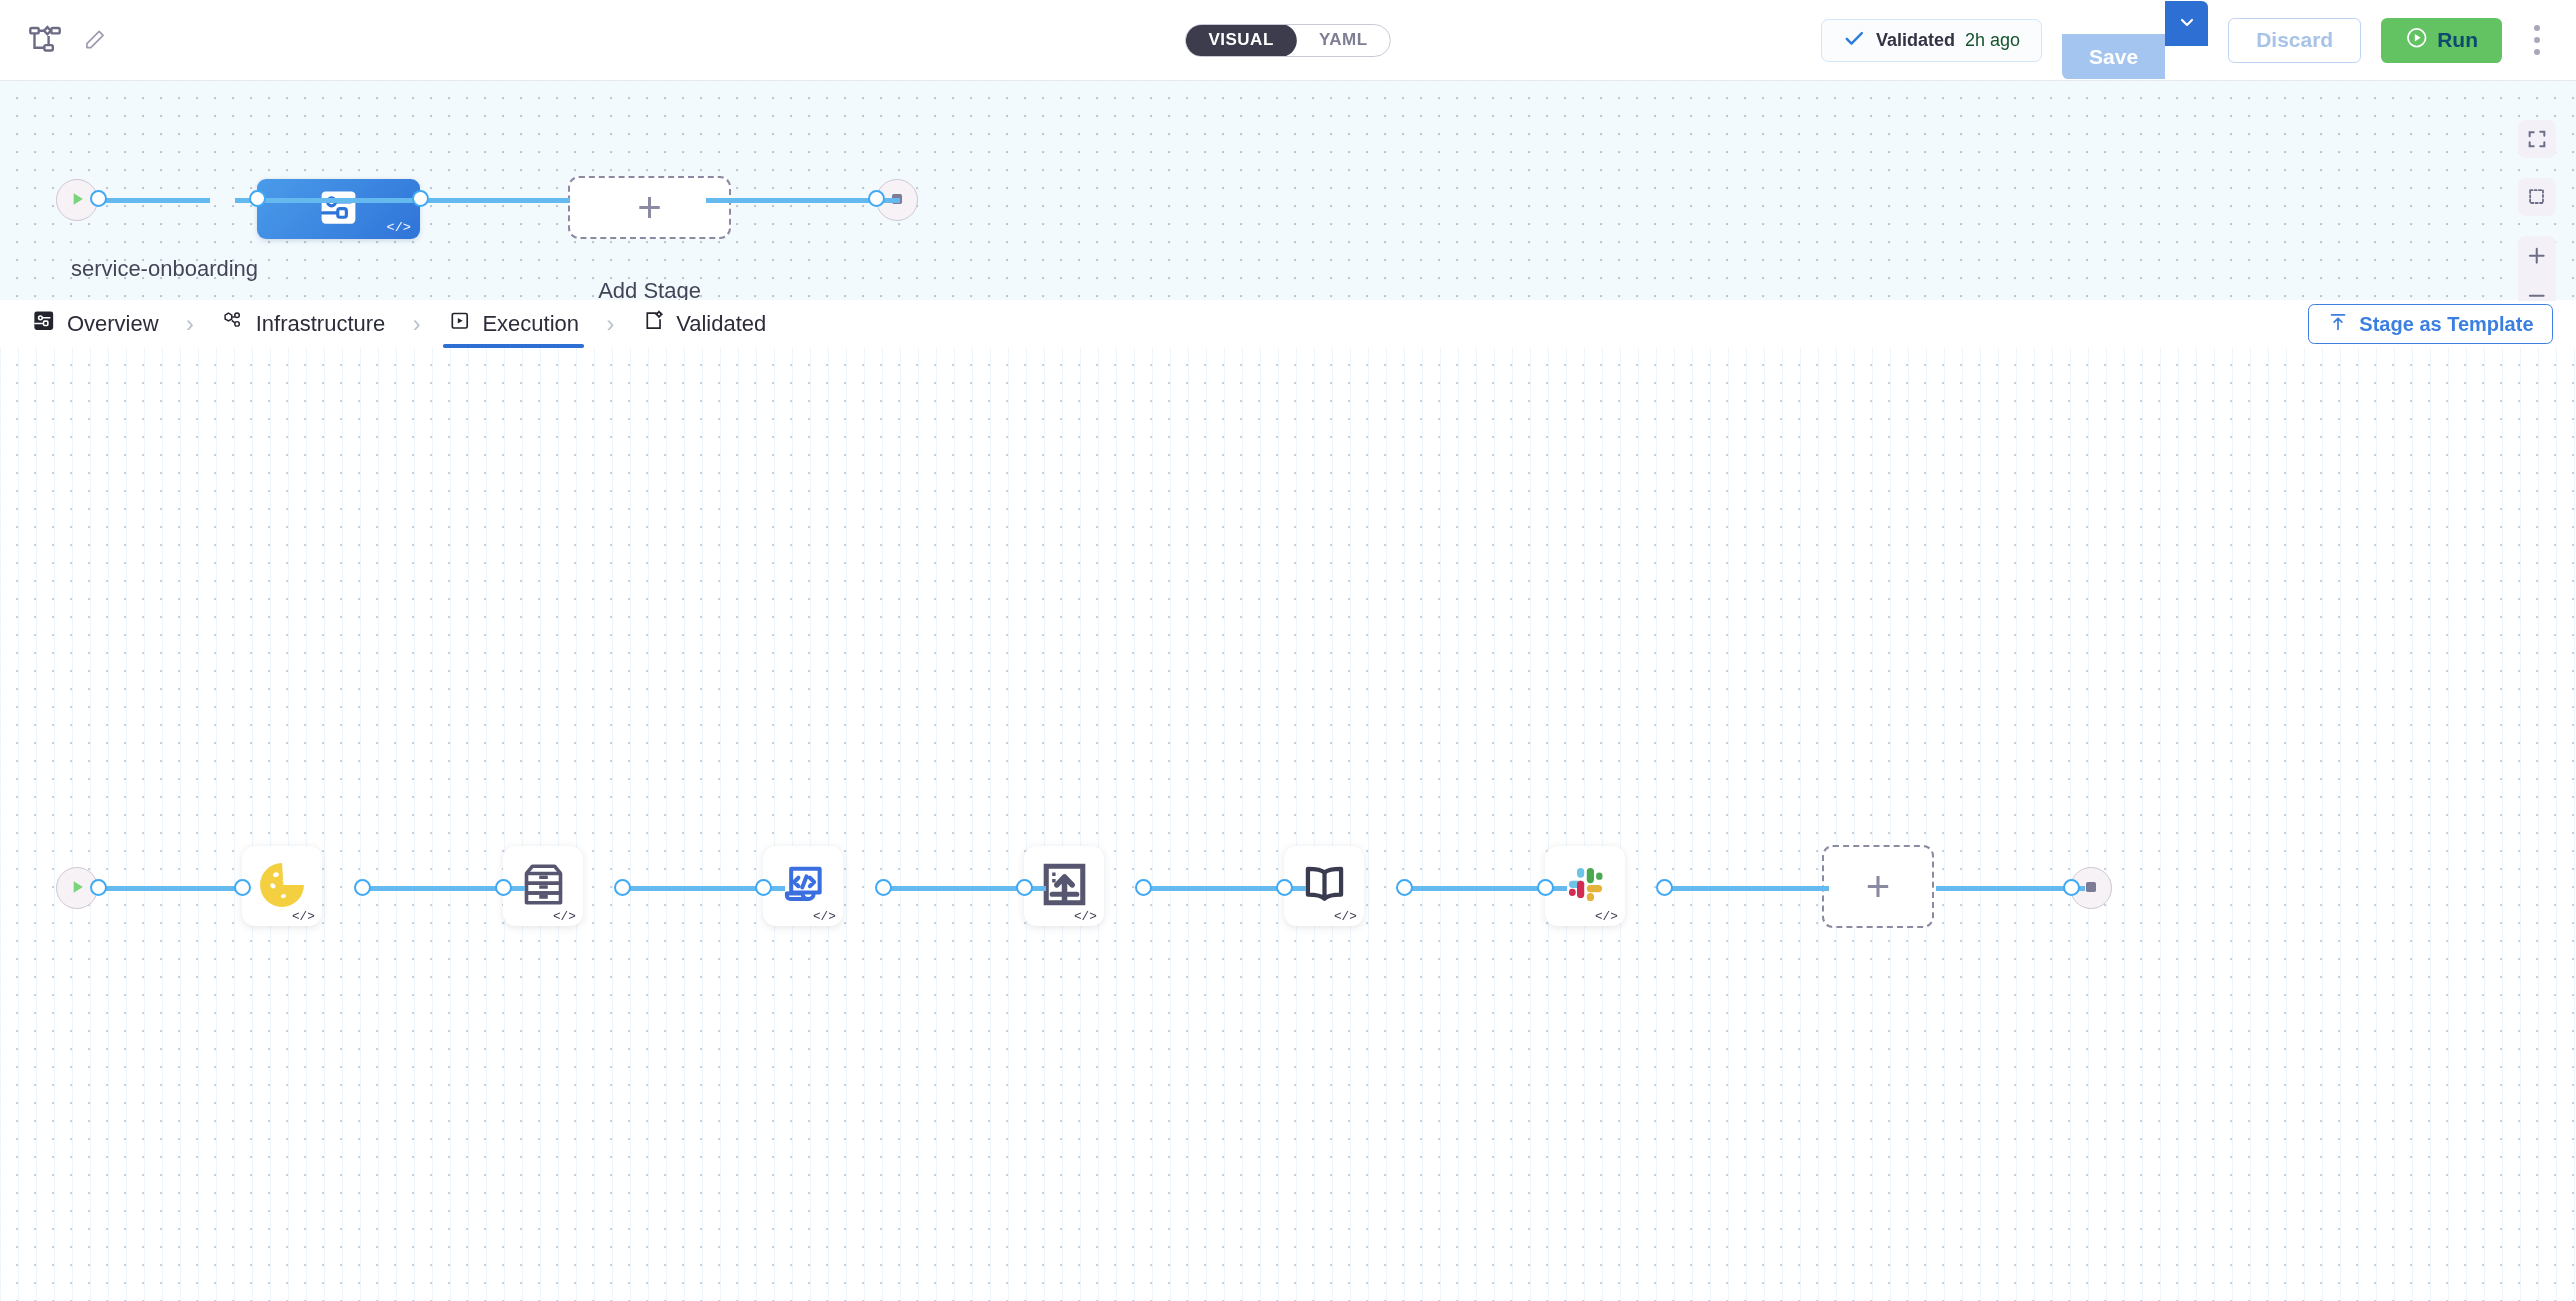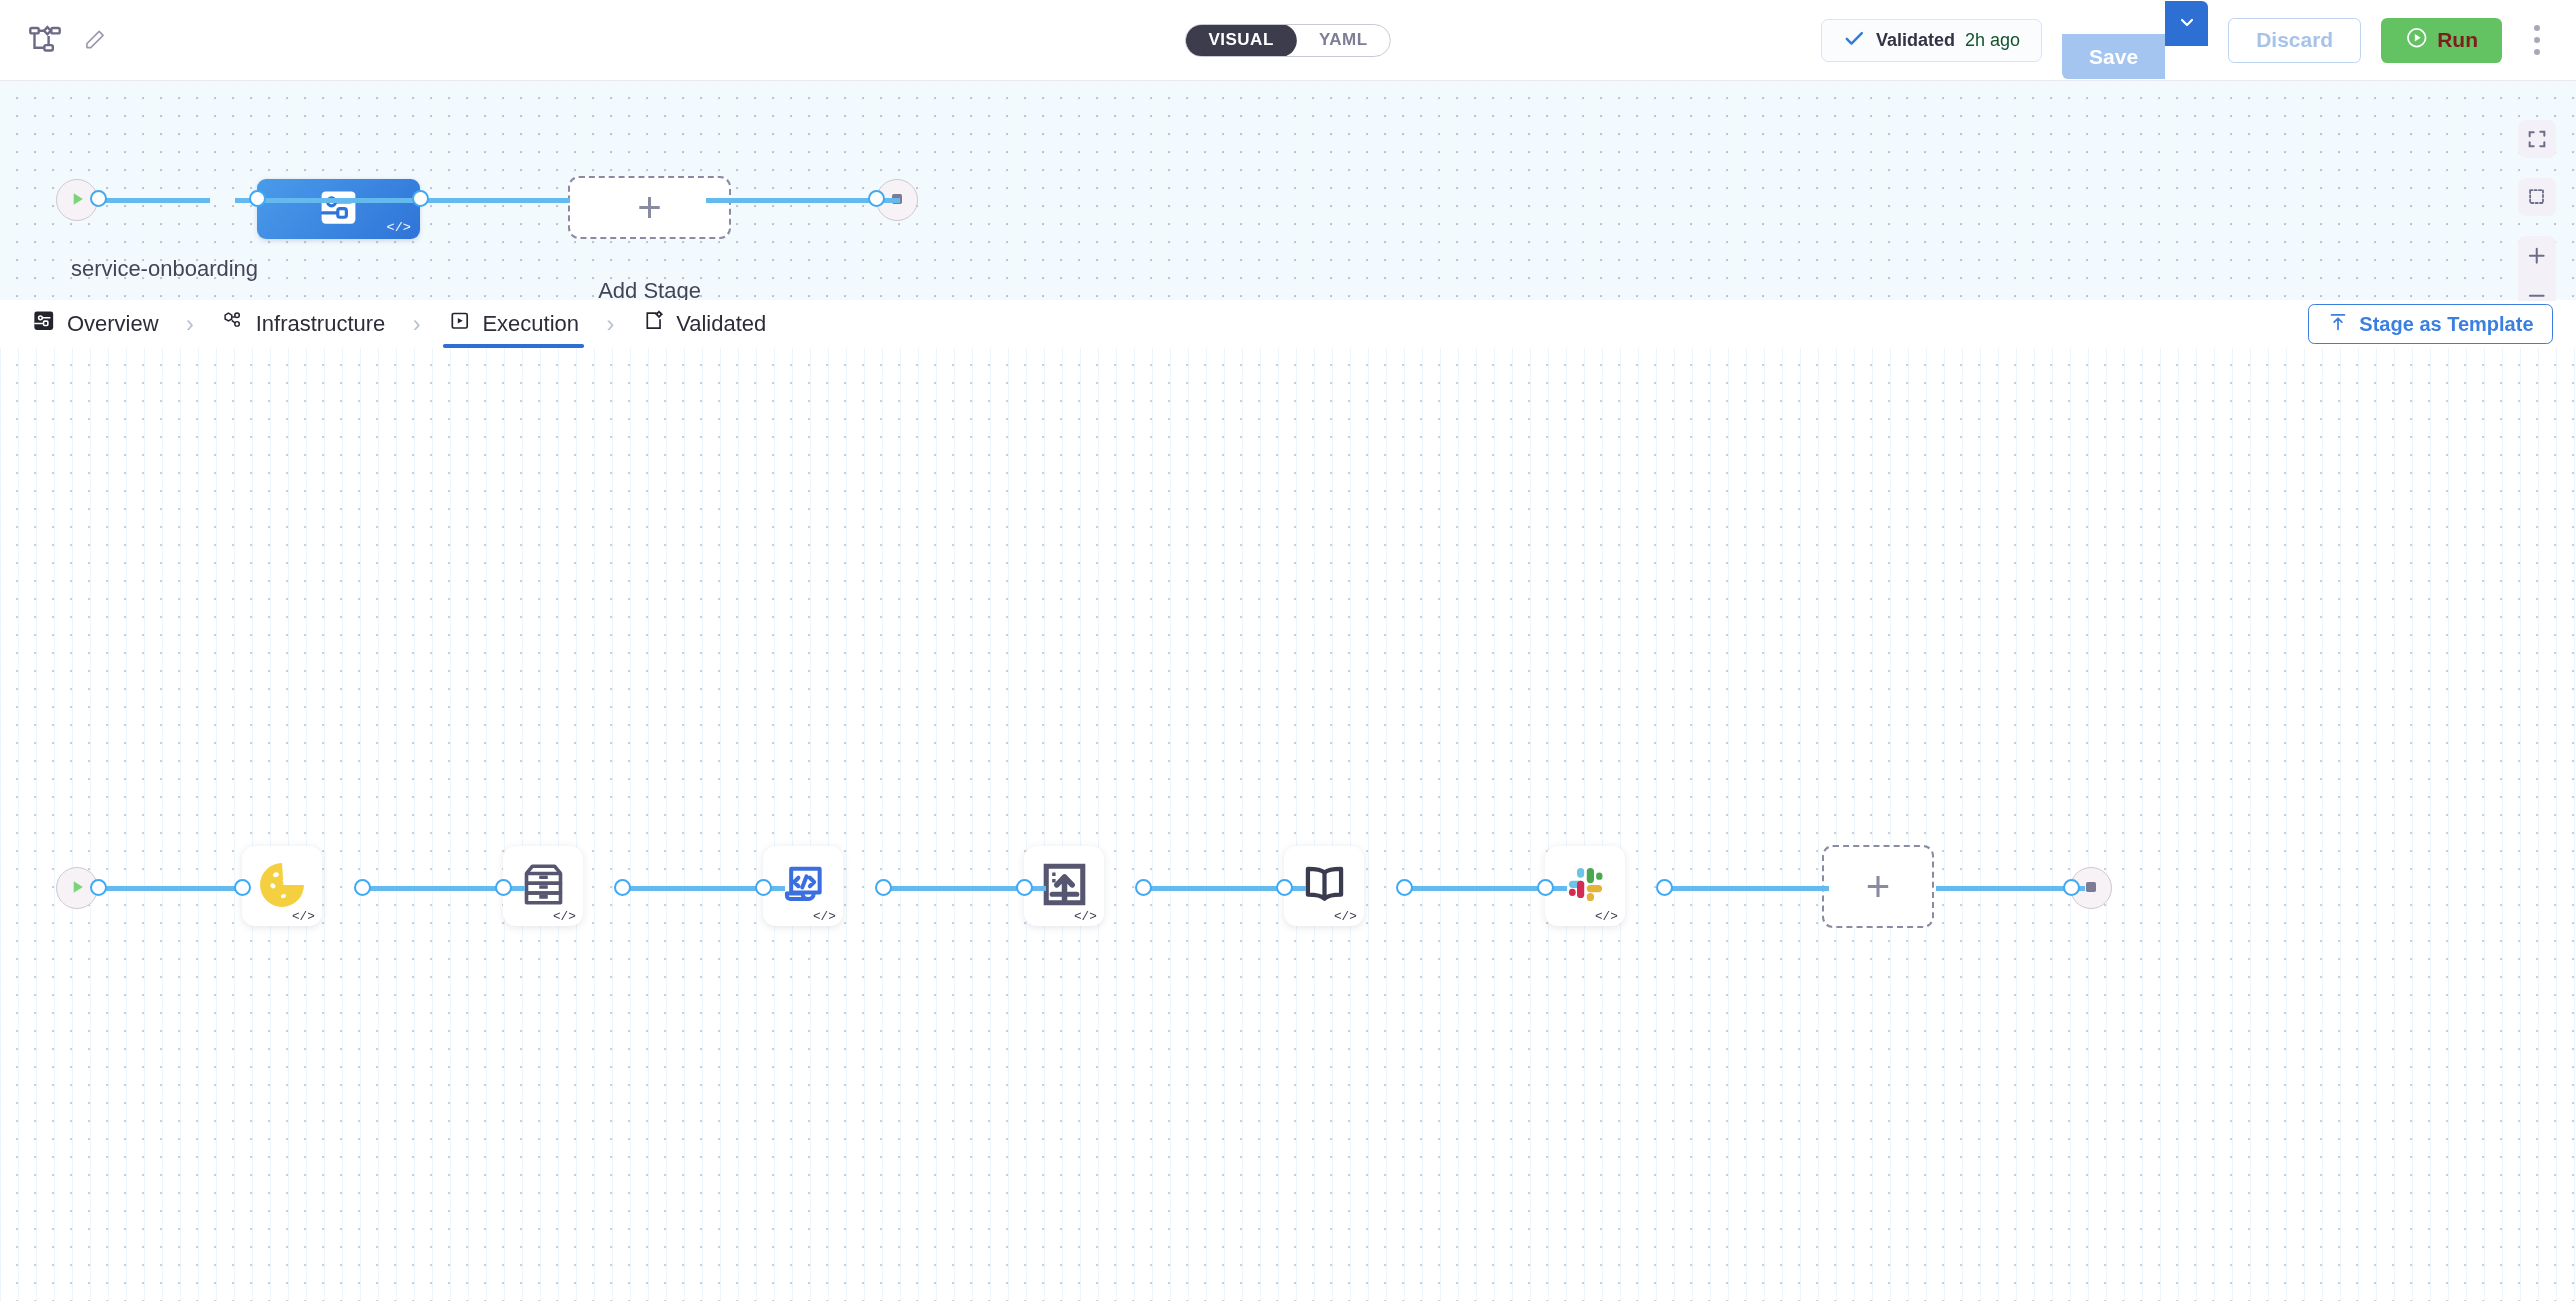--- a/index.html
+++ b/index.html
@@ -72,21 +72,21 @@
   }
   .btn-discard {
     height: 45px; padding: 0 27px; display: flex; align-items: center;
     border: 0.9px solid #bcd4f2; border-radius: 6.3px; background: #ffffff;
     color: #a8c3e8; font-size: 21px; font-weight: bold; cursor: default;
     font-family: inherit;
   }
   .btn-run {
     height: 45px; padding: 0 23.5px; display: flex; align-items: center; gap: 9px;
     background: #63c262; border: none; border-radius: 6.3px;
-    color: #7f1d1d; font-size: 21px; font-weight: bold; cursor: pointer;
+    color: #0c4a6e; font-size: 21px; font-weight: bold; cursor: pointer;
     font-family: inherit;
   }
   .kebab { width: 31px; height: 45px; display: flex; flex-direction: column;
     align-items: center; justify-content: center; gap: 5.4px; cursor: pointer; }
   .kebab i { width: 6.3px; height: 6.3px; border-radius: 50%; background: #a8a8bb; display:block; }
 
   
   .canvas-stages {
     position: absolute; top: 81px; left: 0; right: 0; height: 220px;
     background-color: #f3fafe;

